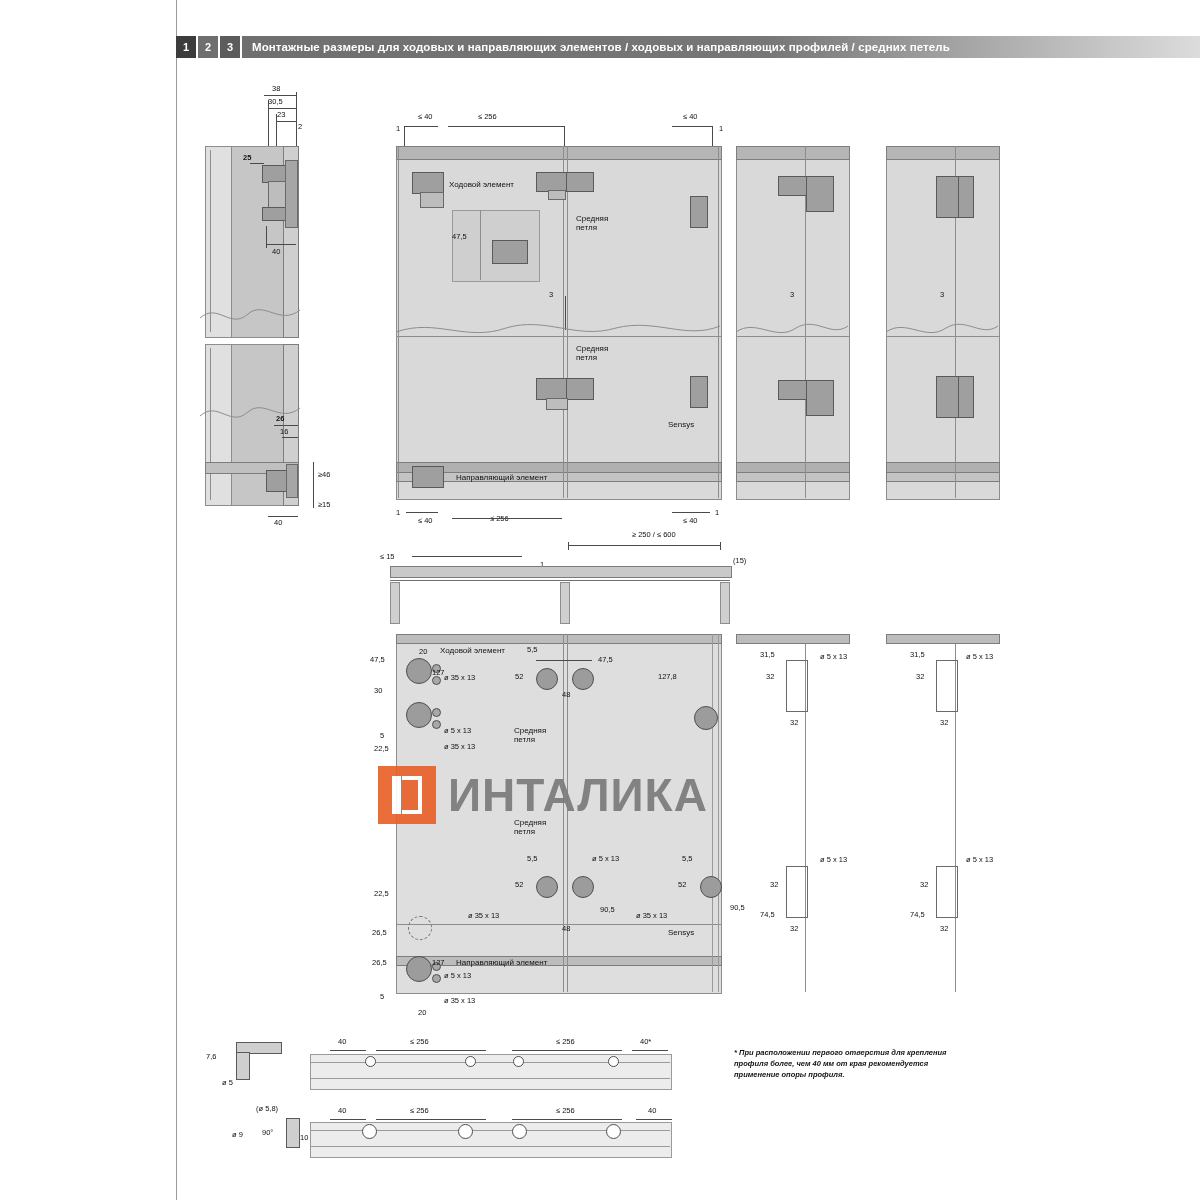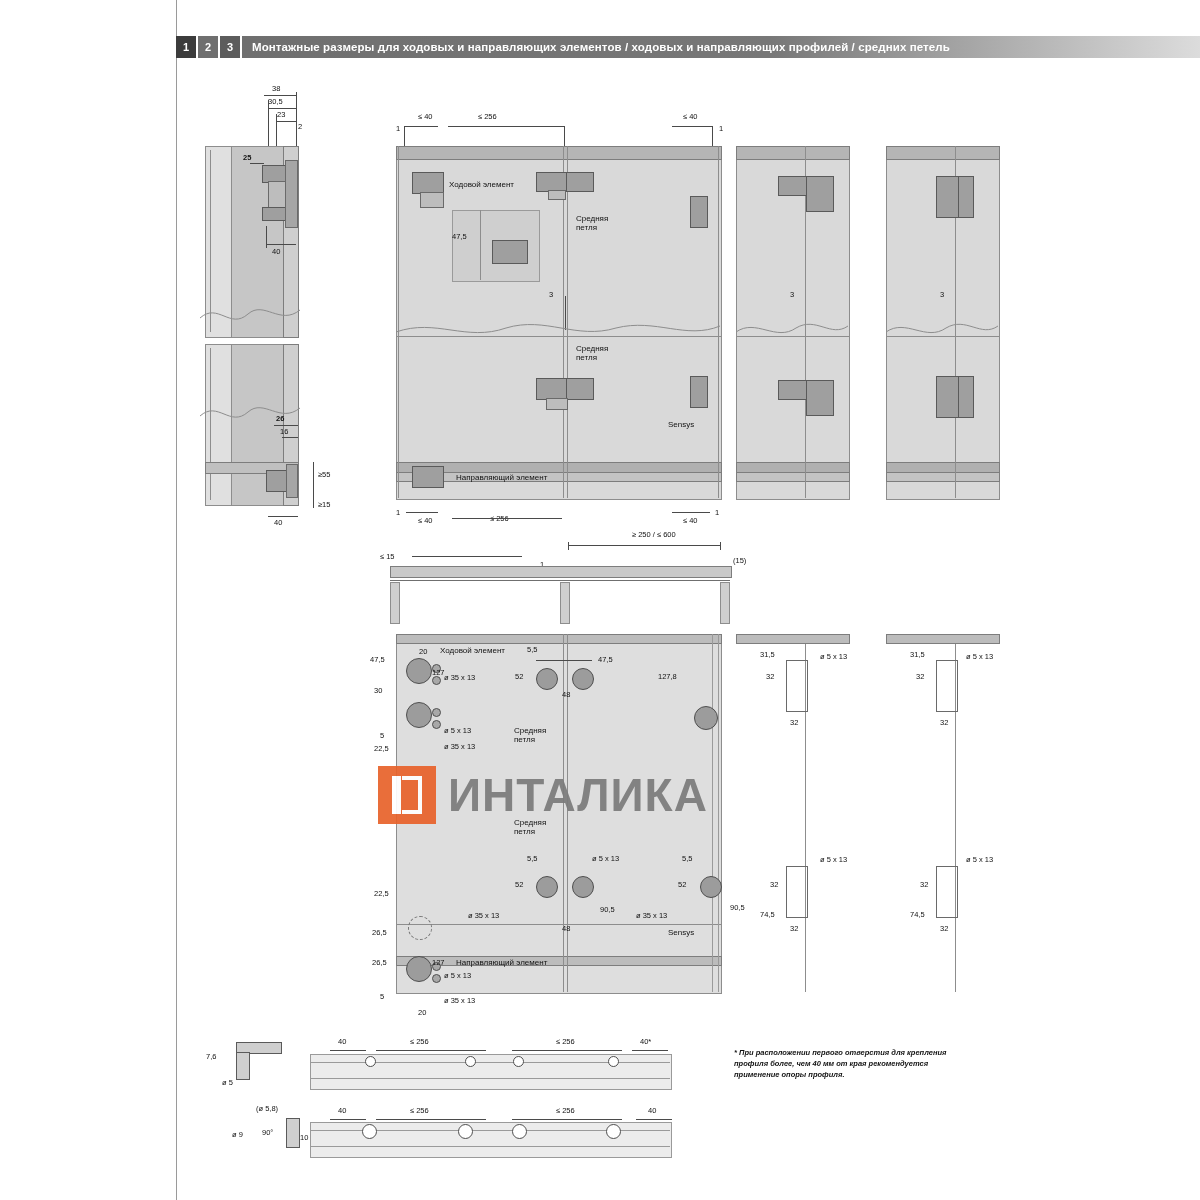--- a/index.html
+++ b/index.html
@@ -99,21 +99,21 @@
     <div class="bar" style="left:283px;top:344px;width:14px;height:160px;background:#cfcfcf;"></div>
     <div class="bar" style="left:205px;top:462px;width:92px;height:10px;background:#c0c0c0;"></div>
 
     <div class="hw" style="left:266px;top:470px;width:30px;height:20px;"></div>
     <div class="hw2" style="left:286px;top:464px;width:10px;height:32px;background:#a6a6a6;"></div>
 
     <div class="hline" style="left:274px;top:425px;width:24px;"></div>
     <div class="dim" style="left:276px;top:414px;font-weight:bold;">26</div>
     <div class="hline" style="left:282px;top:437px;width:16px;"></div>
     <div class="dim" style="left:280px;top:427px;">16</div>
-    <div class="dim" style="left:318px;top:470px;">≥55</div>
+    <div class="dim" style="left:318px;top:470px;">≥46</div>
     <div class="dim" style="left:318px;top:500px;">≥15</div>
     <div class="vline" style="left:313px;top:462px;height:46px;"></div>
     <div class="hline" style="left:268px;top:516px;width:30px;"></div>
     <div class="dim" style="left:274px;top:518px;">40</div>
 
     <div class="wave" style="left:200px;top:398px;width:100px;height:30px;">
       <svg width="100" height="30">
           <path d="M0,18 C18,2 30,30 48,14 C64,0 80,26 100,10" stroke="#8d8d8d" fill="none" stroke-width="1"></path>
         </svg>
     </div>

